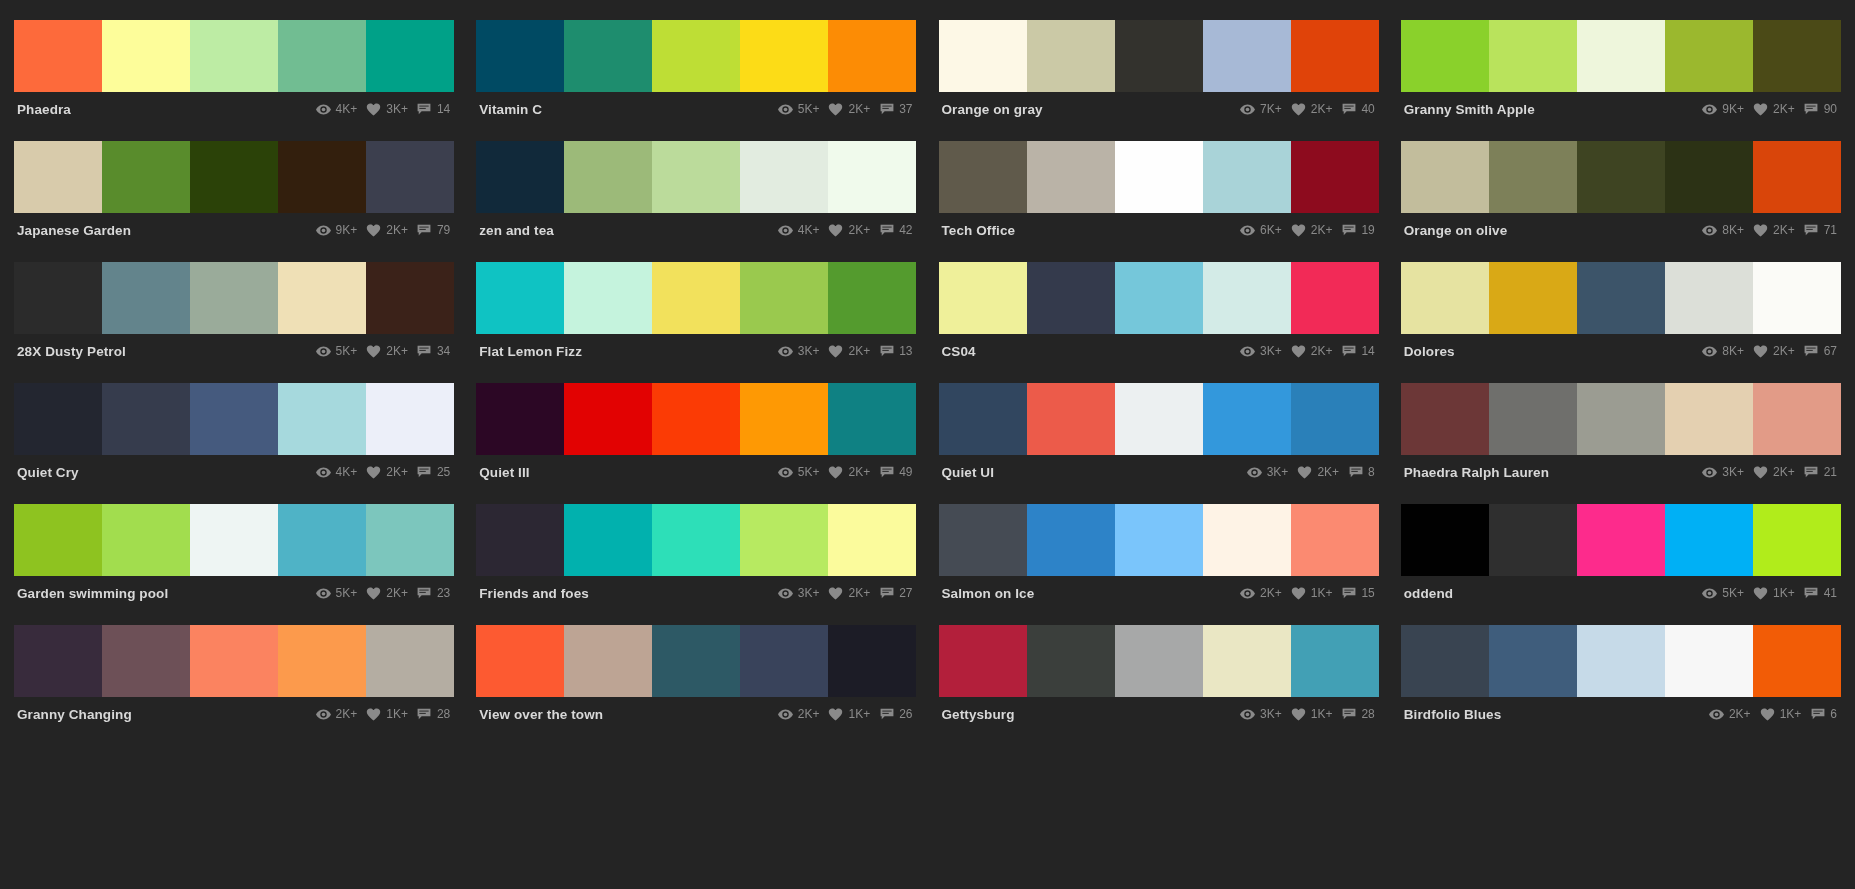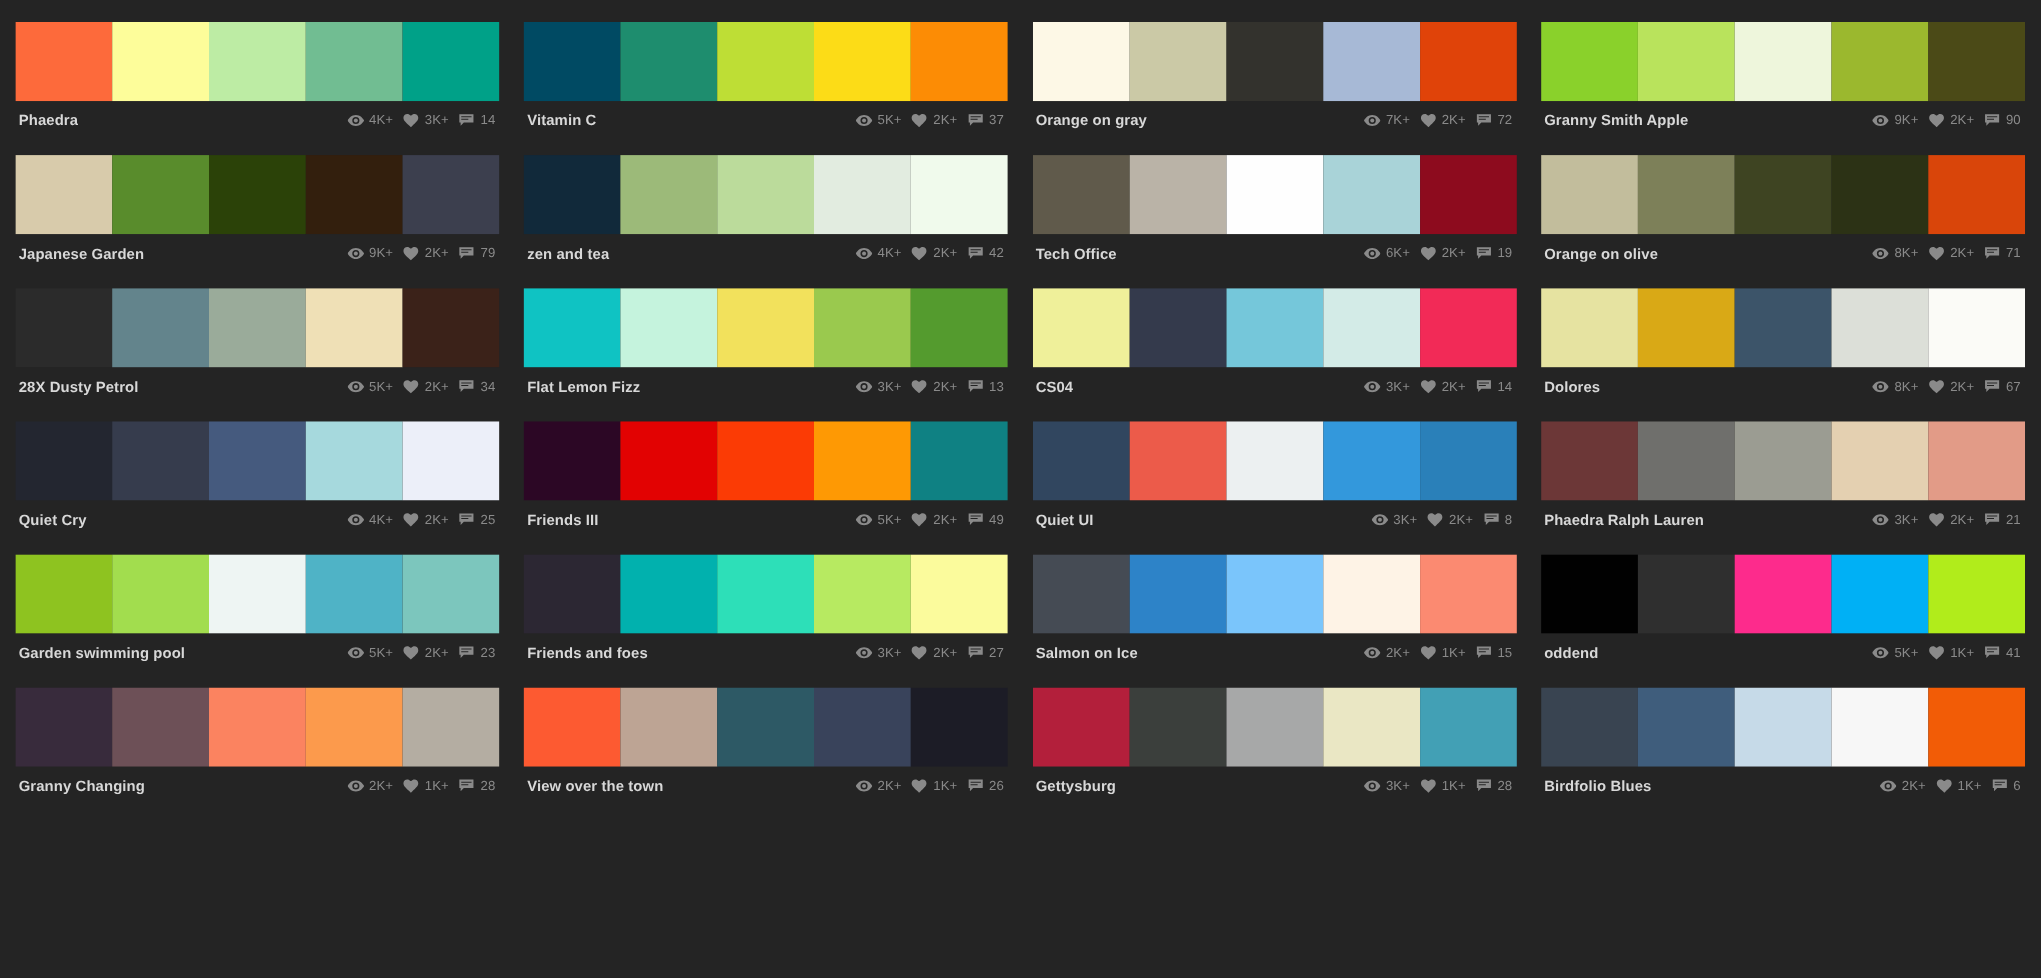--- a/index.html
+++ b/index.html
@@ -197,21 +197,21 @@
           </span>
           <span class="val">2K+</span>
         </span>
         <span class="stat">
           <span class="ico">
             <svg viewBox="0 0 24 20" width="14" height="12" aria-hidden="true">
               <path d="M1 1h22v13H8l-5 5v-5H1z"></path>
               <path d="M4 5h16M4 9h11" stroke="#242424" stroke-width="1.6" fill="none"></path>
             </svg>
           </span>
-          <span class="val">72</span>
+          <span class="val">40</span>
         </span>
       </span>
     </div>
   </div>
 
   <div class="card">
     <div class="swatches">
         <div class="swatch" title="#8ad12b" style="background: rgb(138, 209, 43);"></div>
         <div class="swatch" title="#b9e35c" style="background: rgb(185, 227, 92);"></div>
         <div class="swatch" title="#eef6dc" style="background: rgb(238, 246, 220);"></div>
@@ -622,21 +622,21 @@
 
   <div class="card">
     <div class="swatches">
         <div class="swatch" title="#2c0725" style="background: rgb(44, 7, 37);"></div>
         <div class="swatch" title="#e20202" style="background: rgb(226, 2, 2);"></div>
         <div class="swatch" title="#fb3b05" style="background: rgb(251, 59, 5);"></div>
         <div class="swatch" title="#fe9904" style="background: rgb(254, 153, 4);"></div>
         <div class="swatch" title="#0f8183" style="background: rgb(15, 129, 131);"></div>
       </div>
     <div class="meta">
-      <span class="pal-name">Friends III</span>
+      <span class="pal-name">Quiet III</span>
       <span class="stats">
         <span class="stat">
           <span class="ico">
             <svg viewBox="0 0 24 16" width="15" height="11" aria-hidden="true">
               <path d="M12 0C6 0 1.7 4.6 0 8c1.7 3.4 6 8 12 8s10.3-4.6 12-8c-1.7-3.4-6-8-12-8zm0 13.2A5.2 5.2 0 1 1 12 2.8a5.2 5.2 0 0 1 0 10.4z"></path>
               <circle cx="12" cy="8" r="2.9"></circle>
             </svg>
           </span>
           <span class="val">5K+</span>
         </span>

